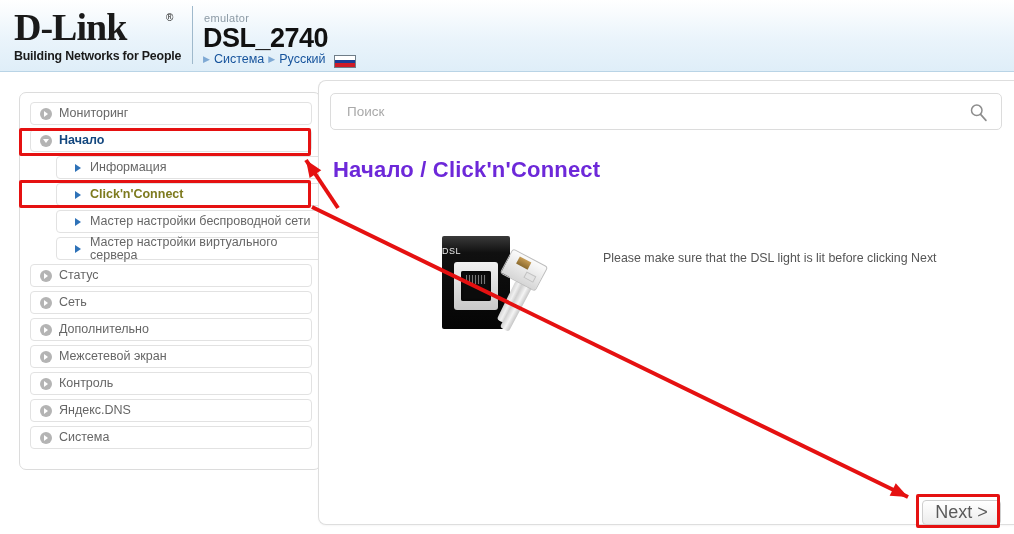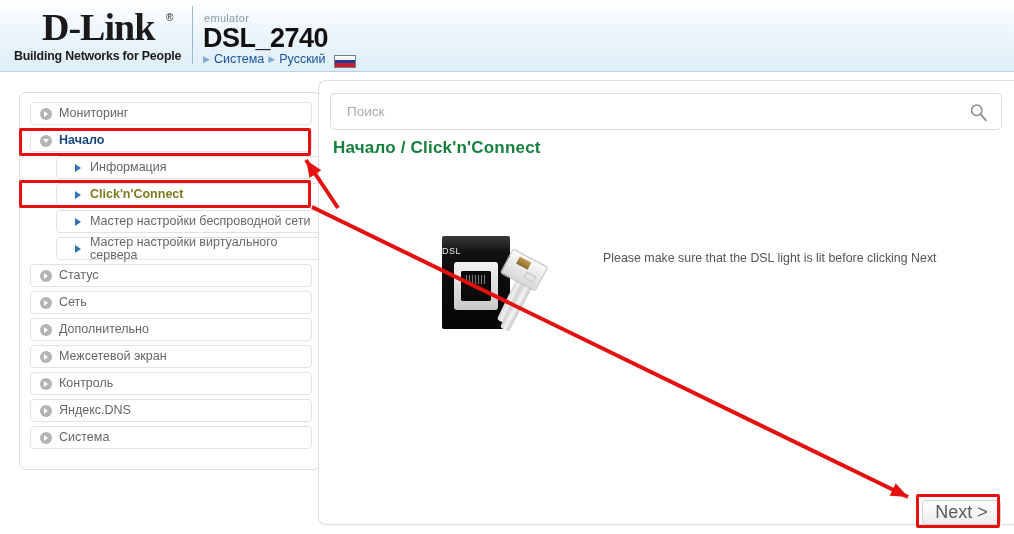--- a/index.html
+++ b/index.html
@@ -18,21 +18,21 @@
     background: linear-gradient(to bottom, #ffffff 0%, #eaf4fb 55%, #dfeef8 100%);
     border-bottom: 1px solid #b9d4e6;
   }
   .logo-wrap {
     position: absolute; left: 14px; top: 8px; width: 166px; height: 58px;
   }
   .logo-main {
     font-family: "Liberation Serif", serif;
     font-weight: bold; font-size: 38px; line-height: 38px;
     color: #1a1a1a; letter-spacing: -1px; white-space: nowrap;
-    position: absolute; left: 0; top: 0; margin-left: 28px;
+    position: absolute; left: 0; top: 0;
   }
   .logo-reg {
     position: absolute; left: 152px; top: 4px;
     font-family: "Liberation Sans", sans-serif;
     font-size: 10px; color: #1a1a1a;
   }
   .logo-tag {
     position: absolute; left: 0; top: 41px;
     font-family: "Liberation Sans", sans-serif;
     font-weight: bold; font-size: 12.4px; color: #1a1a1a;
@@ -126,22 +126,22 @@
     position: absolute; left: 14px; top: 0; width: 600px; height: 35px;
     border: 0; outline: 0; background: transparent;
     font-family: "Liberation Sans", sans-serif;
     font-size: 13.5px; color: #555;
   }
   .search-input::placeholder { color: #a9a9a9; }
   .search-icon {
     position: absolute; right: 12px; top: 8px; width: 21px; height: 21px;
   }
   .page-title {
-    position: absolute; left: 14px; top: 57px;
-    font-size: 17px; font-weight: bold; color: #15803d;
+    position: absolute; left: 14px; top: 76px;
+    font-size: 22px; font-weight: bold; color: #6d28d9;
     letter-spacing: .2px; white-space: nowrap;
   }
   .body-text {
     position: absolute; left: 284px; top: 170px; width: 380px;
     font-size: 12.4px; color: #555; line-height: 15.2px;
   }
   .body-text p { margin: 0 0 11px 0; }
   .body-text p:last-child { margin-bottom: 0; }
 
   

